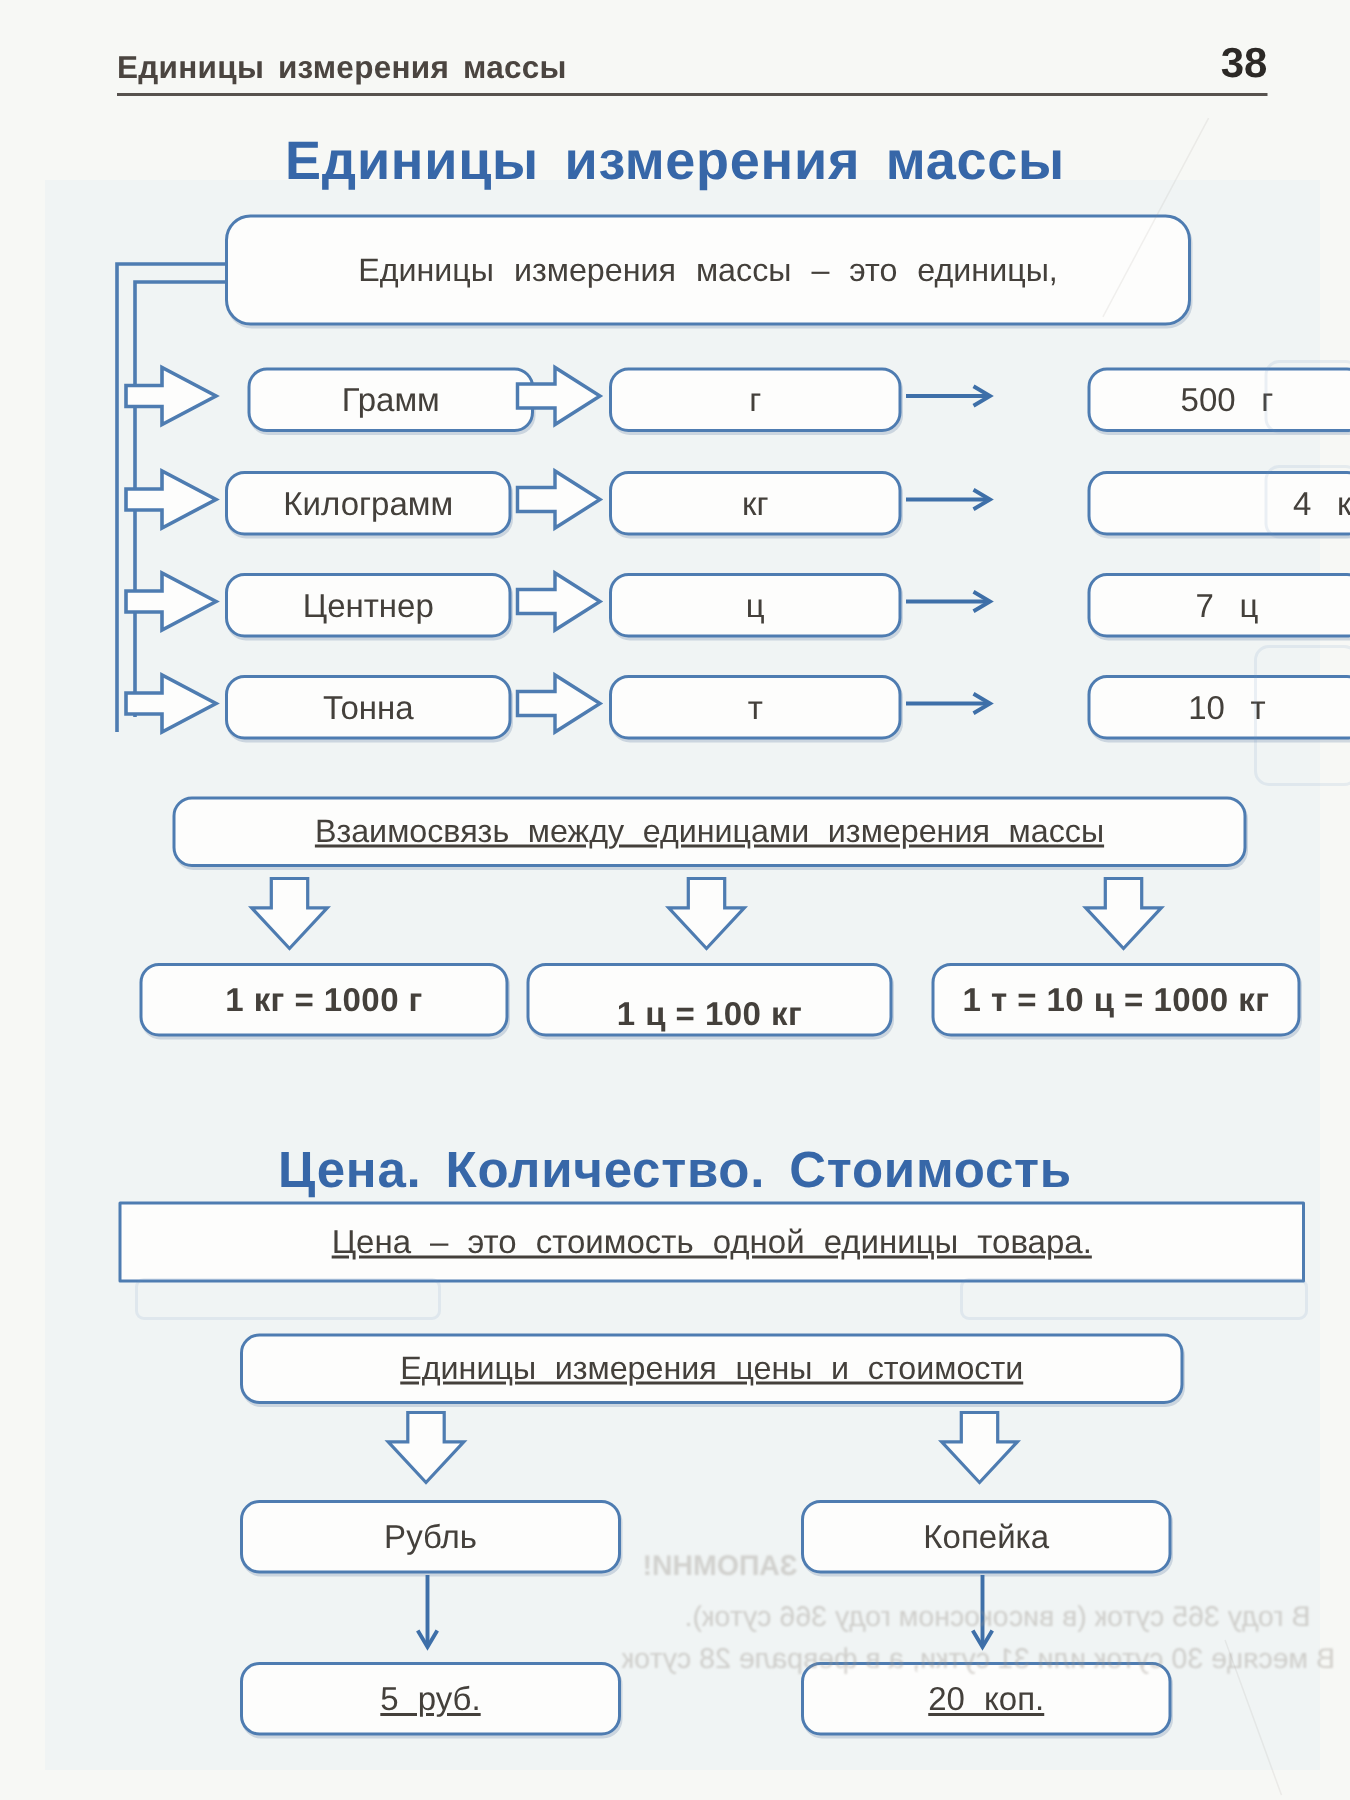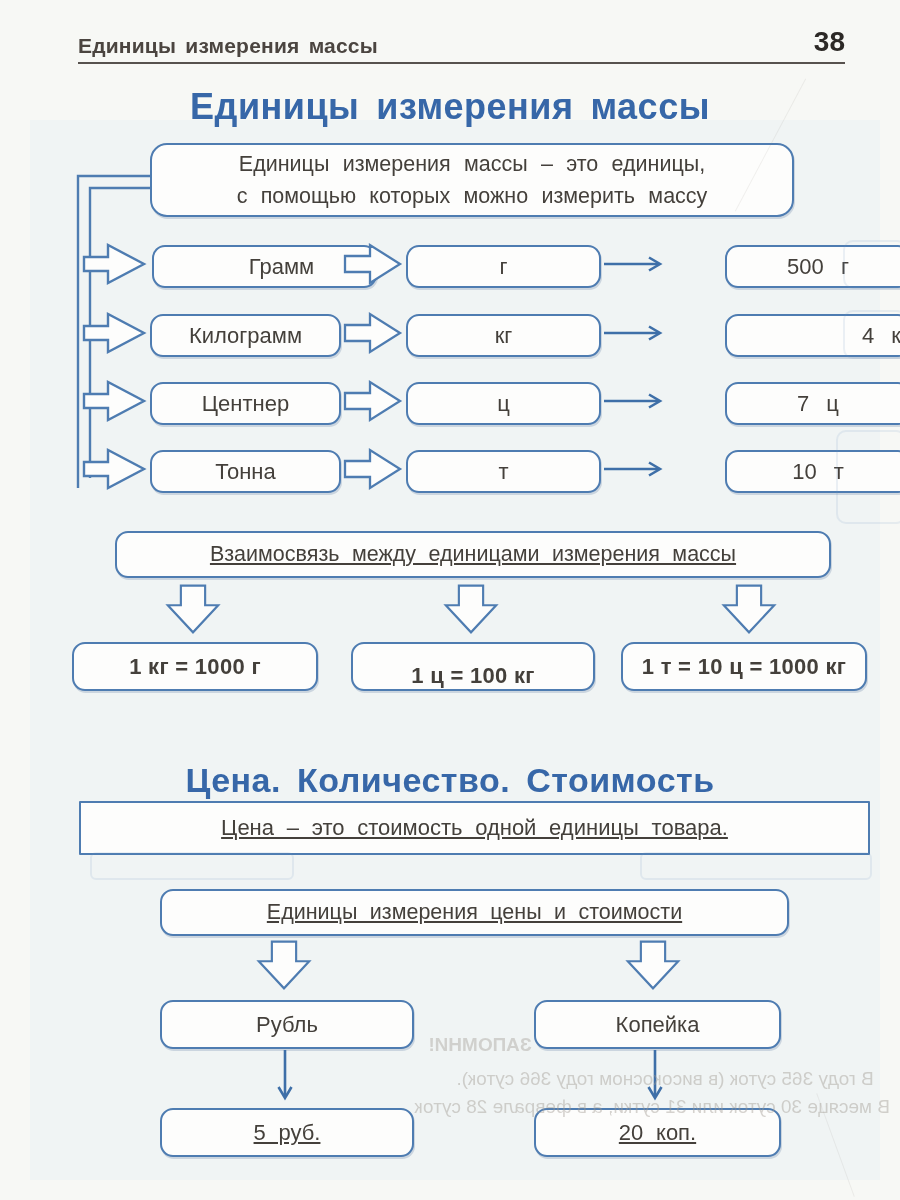--- a/index.html
+++ b/index.html
@@ -44,38 +44,37 @@
 
 <div class="hdr-label">Единицы измерения массы</div>
 <div class="hdr-num">38</div>
 <div class="hdr-rule"></div>
 
 <div class="title title1">Единицы измерения массы</div>
 
 <div class="rbox bigbox" style="left:150px;top:143px;width:640px;height:70px;">
   <div class="def-text">
     <div>Единицы измерения массы – это единицы,</div>
-    <div>с помощью которых можно измерить массу</div>
   </div>
 </div>
 
 <svg width="90" height="360" style="left:70px;top:140px;" viewBox="0 0 90 360">
   <g fill="none" stroke="#4e7cb1" stroke-width="2.4">
     <path d="M82,36 H8 V348"></path>
     <path d="M82,48 H20 V338"></path>
   </g>
   <g fill="#fdfdfc" stroke="#4e7cb1" stroke-width="2.4" stroke-linejoin="miter">
     <polygon points="14,117 38,117 38,105 74,124 38,143 38,131 14,131"></polygon>
     <polygon points="14,186 38,186 38,174 74,193 38,212 38,200 14,200"></polygon>
     <polygon points="14,254 38,254 38,242 74,261 38,280 38,268 14,268"></polygon>
     <polygon points="14,322 38,322 38,310 74,329 38,348 38,336 14,336"></polygon>
   </g>
 </svg>
 
-<div class="rbox" style="left:152px;top:245px;width:187px;height:39px;padding-left:34px;">
+<div class="rbox" style="left:165px;top:245px;width:187px;height:39px;">
     <span>Грамм</span>
   </div>
 <svg width="58" height="42" style="left:344px;top:243px;" viewBox="0 0 58 42">
     <polygon points="1,13 26,13 26,2 56,21 26,40 26,29 1,29" fill="#fdfdfc" stroke="#4e7cb1" stroke-width="2.3"></polygon>
   </svg>
 <div class="rbox" style="left:406px;top:245px;width:191px;height:39px;">
     <span>г</span>
   </div>
 <svg width="64" height="18" style="left:602px;top:255px;" viewBox="0 0 64 18">
     <g stroke="#3e6fa8" stroke-width="2.6" fill="none">
@@ -151,21 +150,21 @@
 <svg width="56" height="52" style="left:165px;top:583px;" viewBox="0 0 60 52">
     <polygon points="17,1 43,1 43,22 57,22 30,51 3,22 17,22" fill="#fdfdfc" stroke="#4e7cb1" stroke-width="2.3"></polygon>
   </svg>
 <svg width="56" height="52" style="left:443px;top:583px;" viewBox="0 0 60 52">
     <polygon points="17,1 43,1 43,22 57,22 30,51 3,22 17,22" fill="#fdfdfc" stroke="#4e7cb1" stroke-width="2.3"></polygon>
   </svg>
 <svg width="56" height="52" style="left:721px;top:583px;" viewBox="0 0 60 52">
     <polygon points="17,1 43,1 43,22 57,22 30,51 3,22 17,22" fill="#fdfdfc" stroke="#4e7cb1" stroke-width="2.3"></polygon>
   </svg>
 
-<div class="rbox rel" style="left:72px;top:642px;width:242px;height:45px;">
+<div class="rbox rel" style="left:93px;top:642px;width:242px;height:45px;">
     <span>1 кг = 1000 г</span>
   </div>
 <div class="rbox rel" style="left:351px;top:642px;width:240px;height:45px;align-items:flex-end;">
     <span>1 ц = 100 кг</span>
   </div>
 <div class="rbox rel" style="left:621px;top:642px;width:242px;height:45px;">
     <span>1 т = 10 ц = 1000 кг</span>
   </div>
 
 <div class="title title2">Цена. Количество. Стоимость</div>

